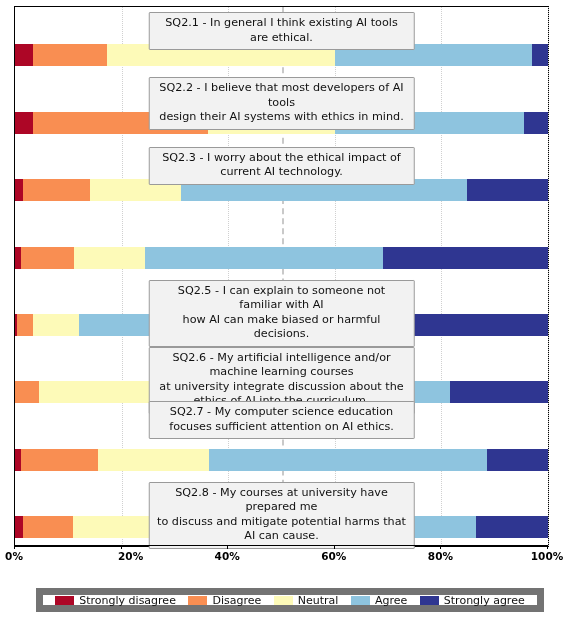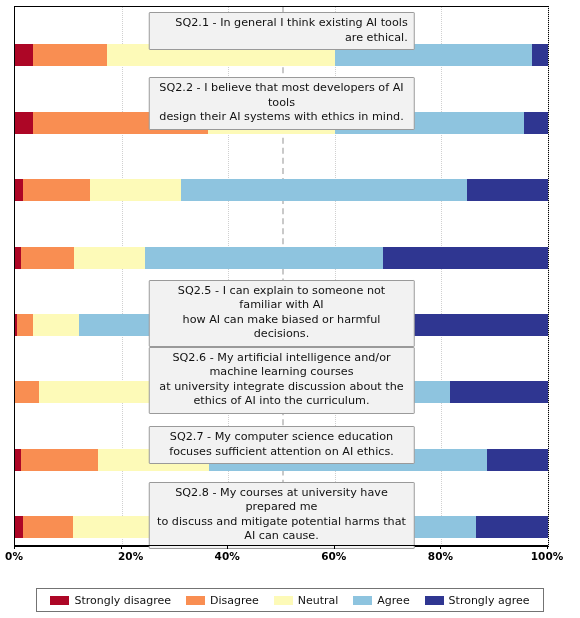--- a/index.html
+++ b/index.html
@@ -111,21 +111,21 @@
   }
 
   
   #legend {
     position: absolute;
     left: 36px;
     top: 588px;
     width: 508px;
     height: 24px;
     box-sizing: border-box;
-    border: 1px solid #737373;
+    border: 7px solid #737373;
     background: #ffffff;
     display: flex;
     flex-direction: row;
     align-items: center;
     justify-content: space-around;
     padding: 0 6px;
   }
   .legend-item {
     display: flex;
     flex-direction: row;
@@ -224,28 +224,29 @@
           <div class="bar">
             <div class="seg" title="Strongly disagree: 1.5%" style="width: 7.995px; background: rgb(173, 6, 38);"></div>
             <div class="seg" title="Disagree: 9.4%" style="width: 50.102px; background: rgb(249, 142, 82);"></div>
             <div class="seg" title="Neutral: 23.3%" style="width: 124.189px; background: rgb(253, 250, 184);"></div>
             <div class="seg" title="Agree: 52.3%" style="width: 278.759px; background: rgb(142, 196, 223);"></div>
             <div class="seg" title="Strongly agree: 13.5%" style="width: 71.955px; background: rgb(47, 54, 145);"></div>
           </div>
         </div>
       </div>
     <div id="labels-layer">
-        <div class="qlabel" style="left: 266.5px; top: 5px; text-align: right;">SQ2.1 - In general I think existing AI tools are ethical.</div>
+        <div class="qlabel" style="left: 266.5px; top: 5px;">SQ2.1 - In general I think existing AI tools are ethical.</div>
         <div class="qlabel" style="left: 266.5px; top: 70.375px;">SQ2.2 - I believe that most developers of AI tools
 design their AI systems with ethics in mind.</div>
+        <div class="qlabel" style="left: 266.5px; top: 139.75px;">SQ2.3 - I worry about the ethical impact of current AI technology.</div>
         <div class="qlabel" style="left: 266.5px; top: 272.5px;">SQ2.5 - I can explain to someone not familiar with AI
 how AI can make biased or harmful decisions.</div>
         <div class="qlabel" style="left: 266.5px; top: 339.875px;">SQ2.6 - My artificial intelligence and/or machine learning courses
 at university integrate discussion about the ethics of AI into the curriculum.</div>
-        <div class="qlabel" style="left: 266.5px; top: 419px;">SQ2.7 - My computer science education focuses sufficient attention on AI ethics.</div>
+        <div class="qlabel" style="left: 266.5px; top: 394px;">SQ2.7 - My computer science education focuses sufficient attention on AI ethics.</div>
         <div class="qlabel" style="left: 266.5px; top: 474.625px;">SQ2.8 - My courses at university have prepared me
 to discuss and mitigate potential harms that AI can cause.</div>
       </div>
   </div>
 
   <div id="xaxis">
       <div style="position: absolute; left: 0px; top: 0px; width: 533px; height: 1.2px; background: rgb(0, 0, 0);"></div>
       <div class="tick" style="left: 0px;"></div>
       <div class="ticklabel" style="left: 0px;">0%</div>
       <div class="tick" style="left: 106.6px;"></div>

